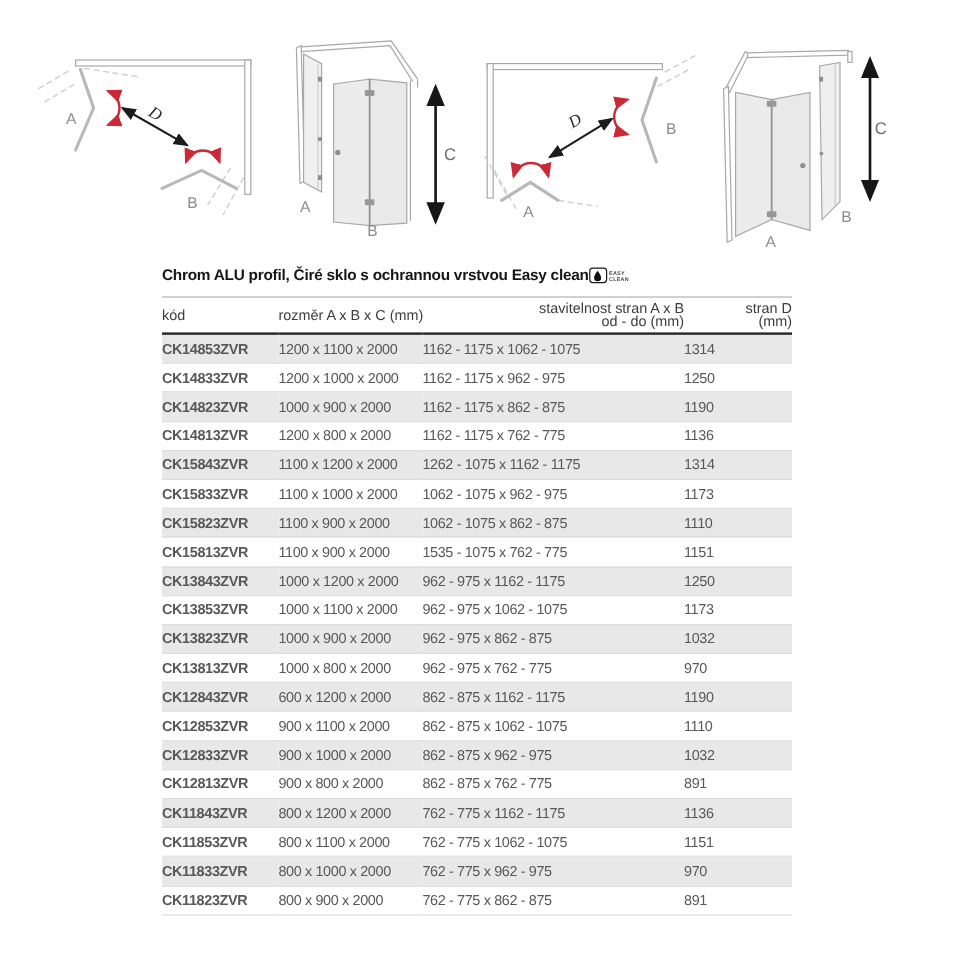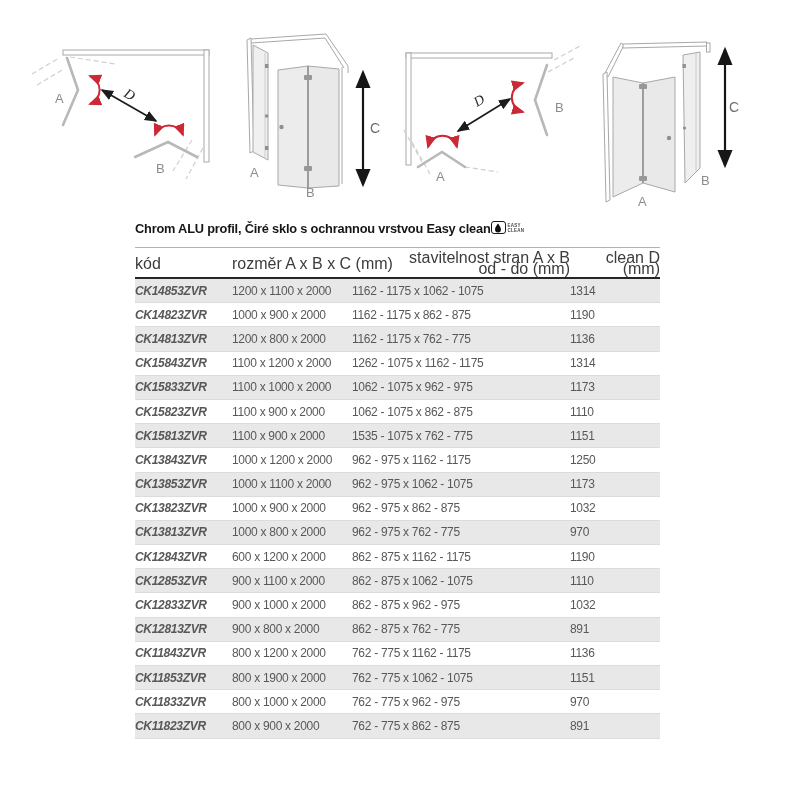--- a/index.html
+++ b/index.html
@@ -4,38 +4,38 @@
 <style>
   html,body{margin:0;padding:0;background:#fff;}
   .sheet{position:relative;width:800px;height:800px;background:#fff;overflow:hidden;
          font-family:"Liberation Sans",sans-serif;}
   .diagram{position:absolute;}
   .d1{left:22px;top:22px;}
   .d2{left:230px;top:20px;}
   .d3{left:398px;top:22px;}
   .d4{left:588px;top:16px;}
 
-  .title-row{position:absolute;left:135px;top:221px;display:flex;align-items:flex-start;gap:0;}
+  .title-row{position:absolute;left:135px;top:221px;display:flex;align-items:flex-end;gap:0;}
   .title-text{font-size:12.8px;font-weight:bold;color:#161616;letter-spacing:-0.2px;white-space:nowrap;}
   .badge{display:flex;align-items:center;gap:2px;}
   .badge-box{width:15px;height:13px;border:1px solid #1a1a1a;border-radius:3px;
              display:flex;align-items:center;justify-content:center;box-sizing:border-box;}
   .badge-text{display:flex;flex-direction:column;font-size:4.5px;line-height:5px;
               font-weight:bold;color:#4a4a4a;letter-spacing:0.2px;}
 
   table.spec{position:absolute;left:135px;top:247px;width:525px;border-collapse:collapse;
              table-layout:fixed;}
   table.spec thead tr{border-top:1px solid #b3b3b3;border-bottom:2px solid #262626;}
-  table.spec th{font-weight:normal;font-size:16px;color:#3c3c3c;padding:4px 0 3px 0;
+  table.spec th{font-weight:normal;font-size:12px;color:#3c3c3c;padding:4px 0 3px 0;
                 vertical-align:middle;line-height:11px;white-space:nowrap;}
   th.h-code{text-align:left;padding-left:2px;}
   th.h-center{text-align:right;}
   table.spec td{height:23.2px;padding:0;font-size:12px;color:#585858;letter-spacing:-0.3px;
                 white-space:nowrap;border-bottom:1px solid #dcdcdc;}
-  td.c-code{font-weight:bold;color:#141414;text-align:left;padding-left:2px;font-size:12.3px;font-style:italic;}
+  td.c-code{font-weight:bold;color:#141414;text-align:left;padding-left:2px;font-size:12.3px;}
   td.c-center{text-align:left;}
   tbody tr:nth-child(odd){background:#e8e8e8;}
 </style>
 </head>
 <body>
 
 <div class="sheet">
 
   <svg class="diagram d1" width="195" height="185" viewBox="0 0 195 185">
     <defs>
@@ -215,33 +215,39 @@
     </colgroup>
     <thead>
       <tr>
         <th class="h-code">kód</th>
         <th class="h-center">rozměr A x B x C (mm)</th>
         <th class="h-center">
           <div>stavitelnost stran A x B</div>
           <div>od - do (mm)</div>
         </th>
         <th class="h-center">
-          <div>clean D</div>
+          <div>stran D</div>
           <div>(mm)</div>
         </th>
       </tr>
     </thead>
     <tbody>
         <tr>
       <td class="c-code">CK14853ZVR</td>
       <td class="c-center">1200 x 1100 x 2000</td>
       <td class="c-center">1162 - 1175 x 1062 - 1075</td>
       <td class="c-center">1314</td>
     </tr>
         <tr>
+      <td class="c-code">CK14833ZVR</td>
+      <td class="c-center">1200 x 1000 x 2000</td>
+      <td class="c-center">1162 - 1175 x 962 - 975</td>
+      <td class="c-center">1250</td>
+    </tr>
+        <tr>
       <td class="c-code">CK14823ZVR</td>
       <td class="c-center">1000 x 900 x 2000</td>
       <td class="c-center">1162 - 1175 x 862 - 875</td>
       <td class="c-center">1190</td>
     </tr>
         <tr>
       <td class="c-code">CK14813ZVR</td>
       <td class="c-center">1200 x 800 x 2000</td>
       <td class="c-center">1162 - 1175 x 762 - 775</td>
       <td class="c-center">1136</td>
@@ -319,21 +325,21 @@
       <td class="c-center">891</td>
     </tr>
         <tr>
       <td class="c-code">CK11843ZVR</td>
       <td class="c-center">800 x 1200 x 2000</td>
       <td class="c-center">762 - 775 x 1162 - 1175</td>
       <td class="c-center">1136</td>
     </tr>
         <tr>
       <td class="c-code">CK11853ZVR</td>
-      <td class="c-center">800 x 1900 x 2000</td>
+      <td class="c-center">800 x 1100 x 2000</td>
       <td class="c-center">762 - 775 x 1062 - 1075</td>
       <td class="c-center">1151</td>
     </tr>
         <tr>
       <td class="c-code">CK11833ZVR</td>
       <td class="c-center">800 x 1000 x 2000</td>
       <td class="c-center">762 - 775 x 962 - 975</td>
       <td class="c-center">970</td>
     </tr>
         <tr>

